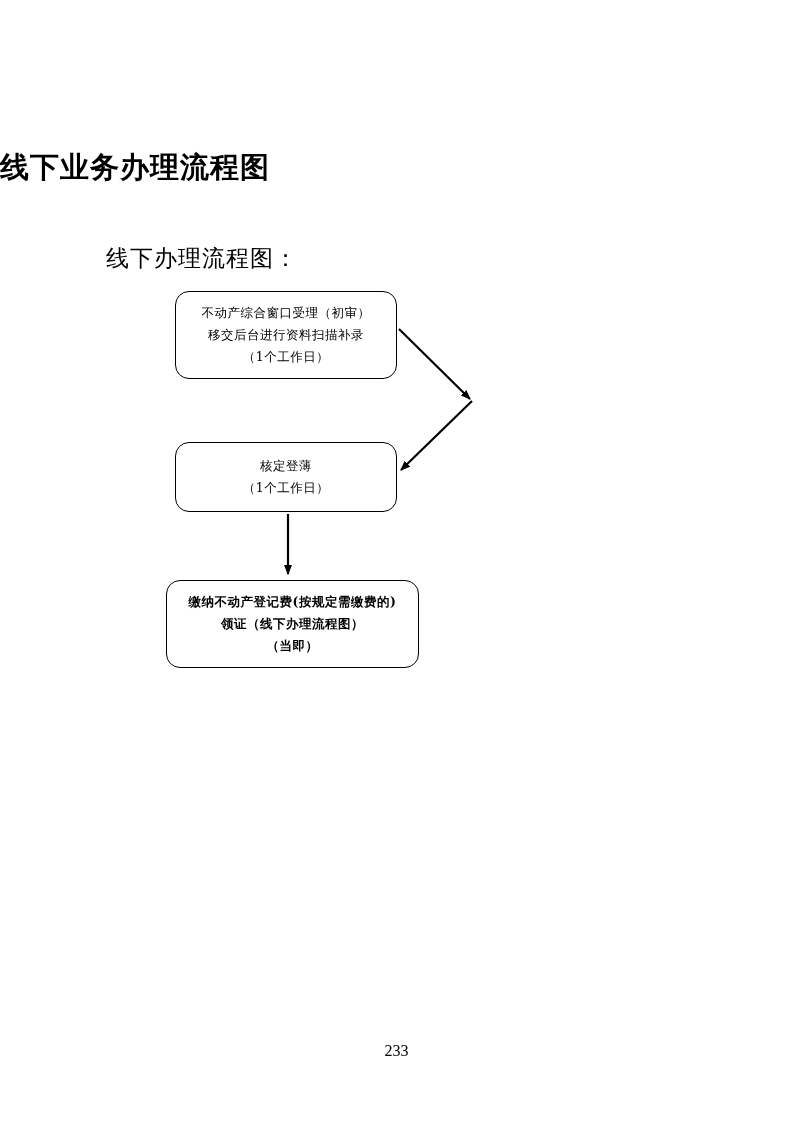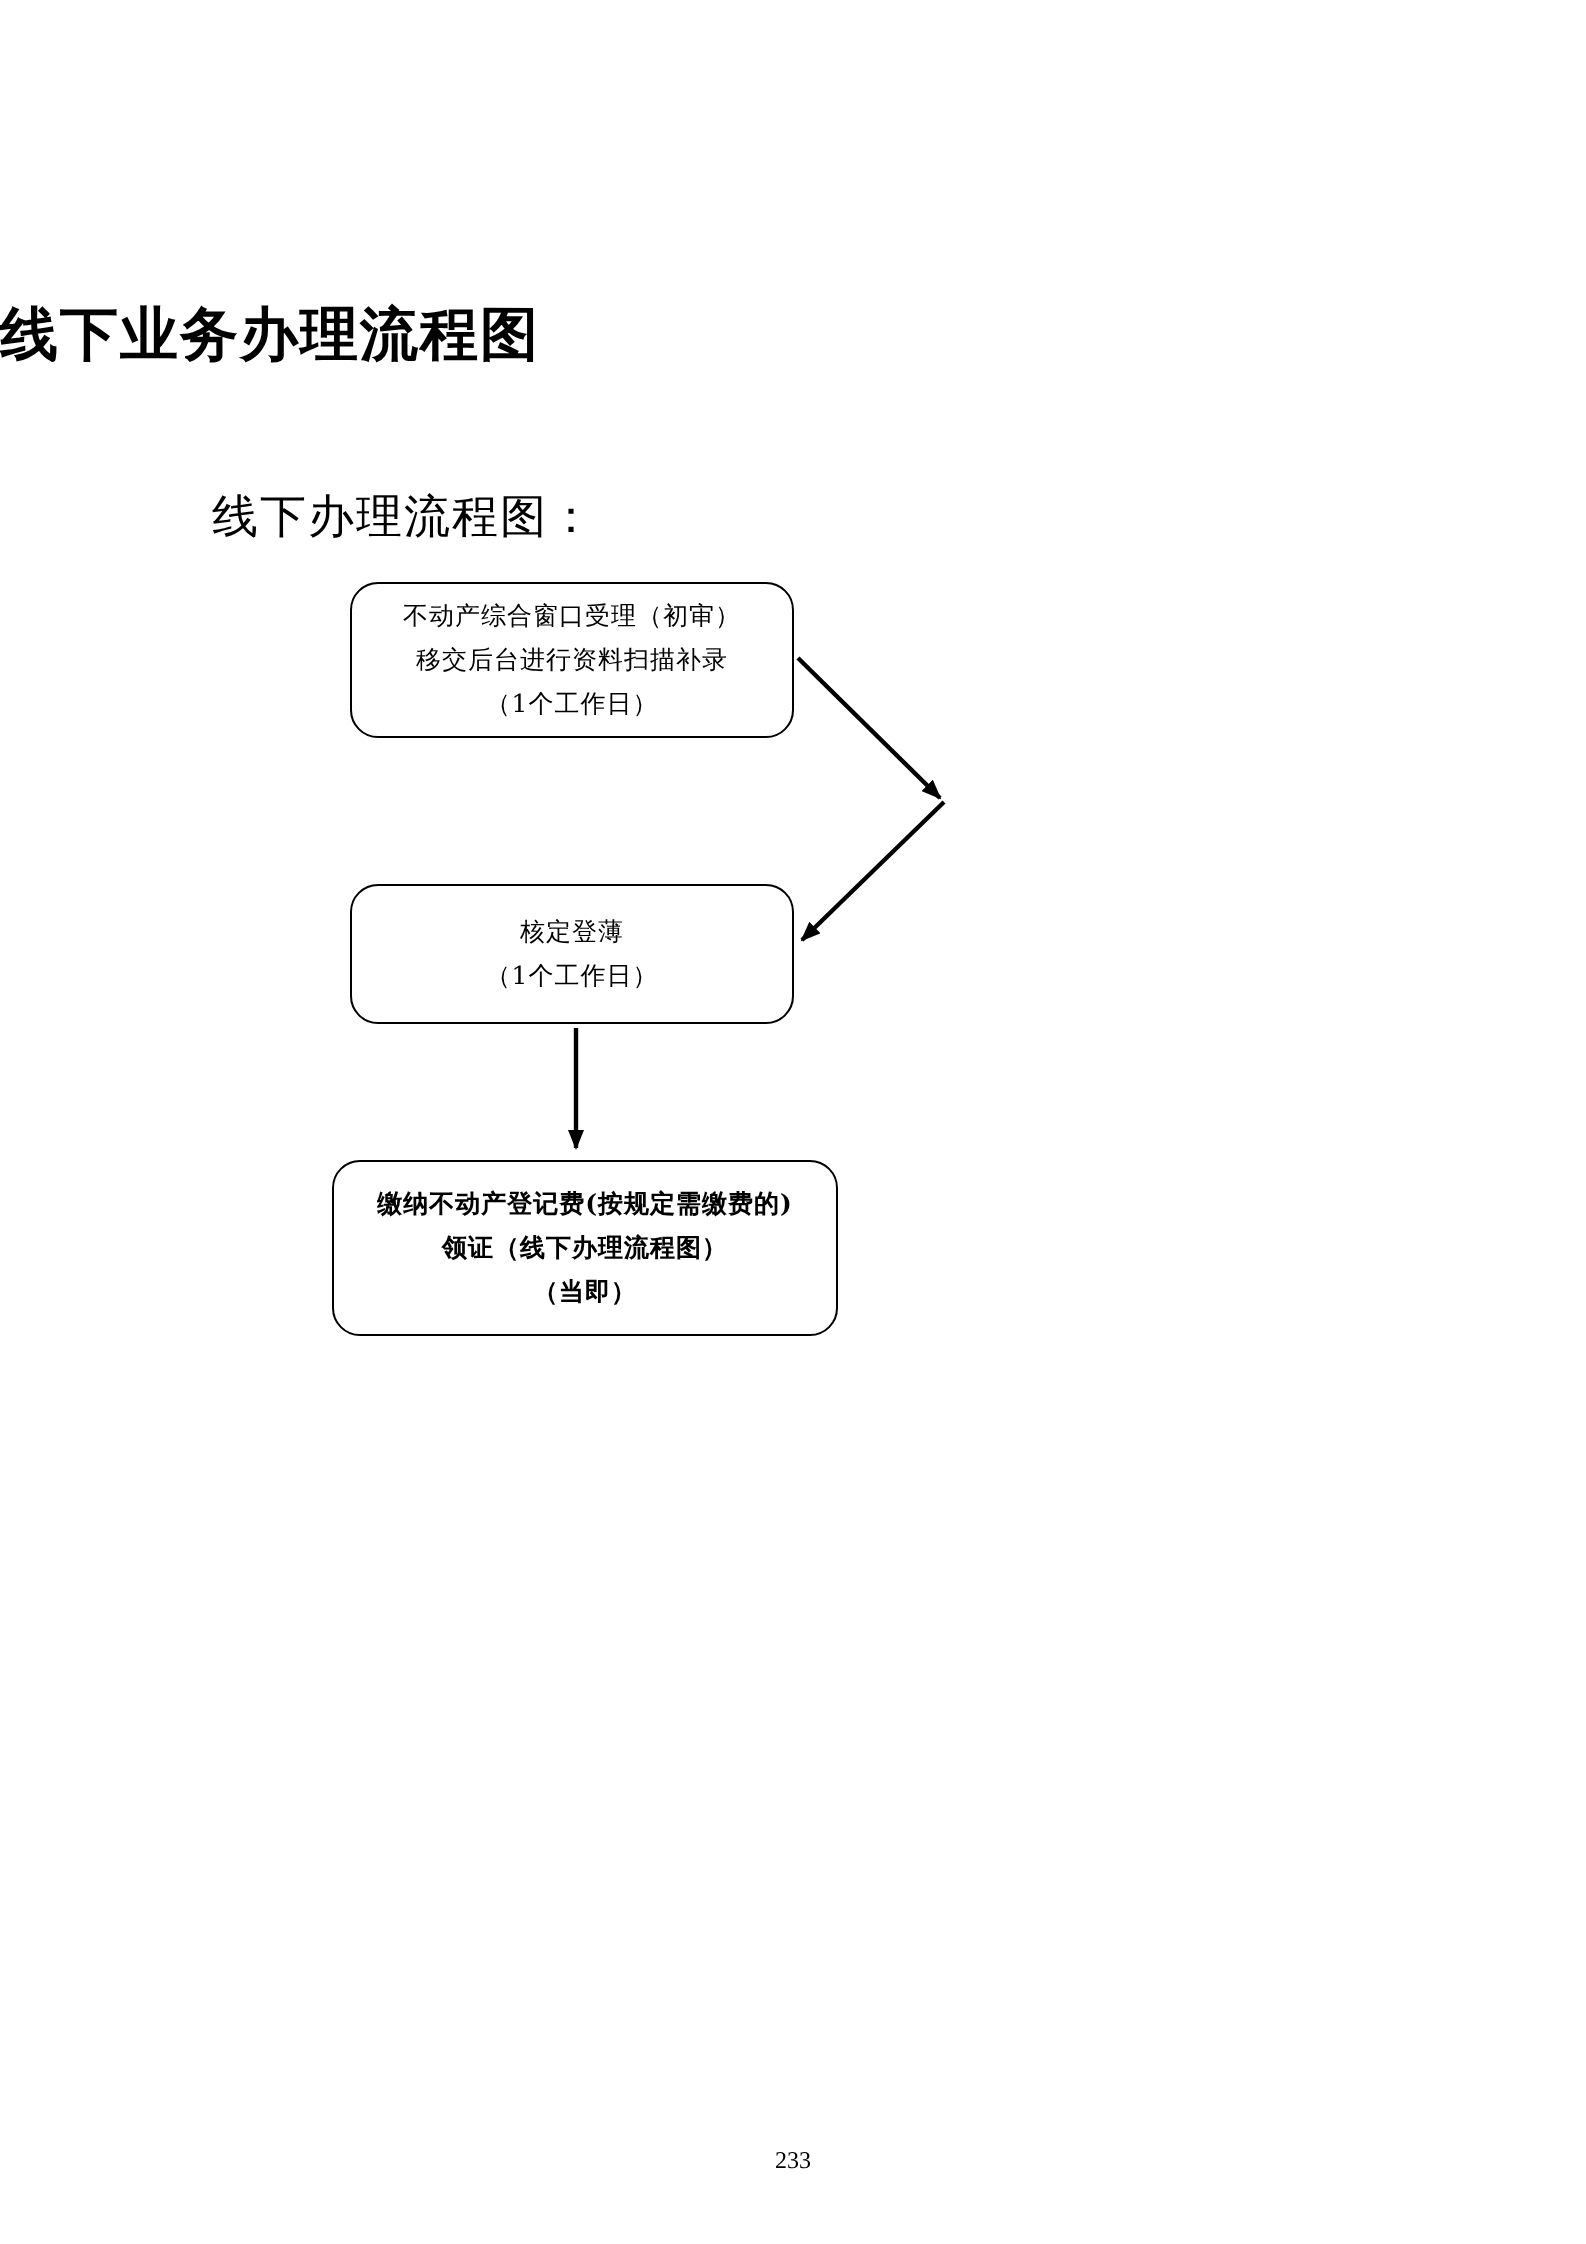--- a/index.html
+++ b/index.html
@@ -62,21 +62,21 @@
     font-family: "DejaVu Serif", "Liberation Serif", serif;
     z-index: 2;
   }
   .node .line {
     white-space: nowrap;
   }
   #node-intake {
     left: 175px;
     top: 291px;
     width: 222px;
-    height: 78px;
+    height: 88px;
   }
   #node-reject {
     left: 476px;
     top: 367px;
     width: 207px;
     height: 63px;
   }
   #node-approve {
     left: 175px;
     top: 442px;
@@ -97,23 +97,22 @@
     width: 793px;
     height: 1122px;
     z-index: 1;
   }
   .page-number {
     position: absolute;
     left: 0;
     top: 1042px;
     width: 793px;
     text-align: center;
-    font-size: 12px;
+    font-size: 16px;
     font-family: "Liberation Serif", "DejaVu Serif", serif;
-    margin-top: 31px;
   }
 </style>
 </head>
 <body>
 
 <div class="page">
 
   <div class="doc-title">线下业务办理流程图</div>
 
   <div class="subtitle">线下办理流程图：</div>

